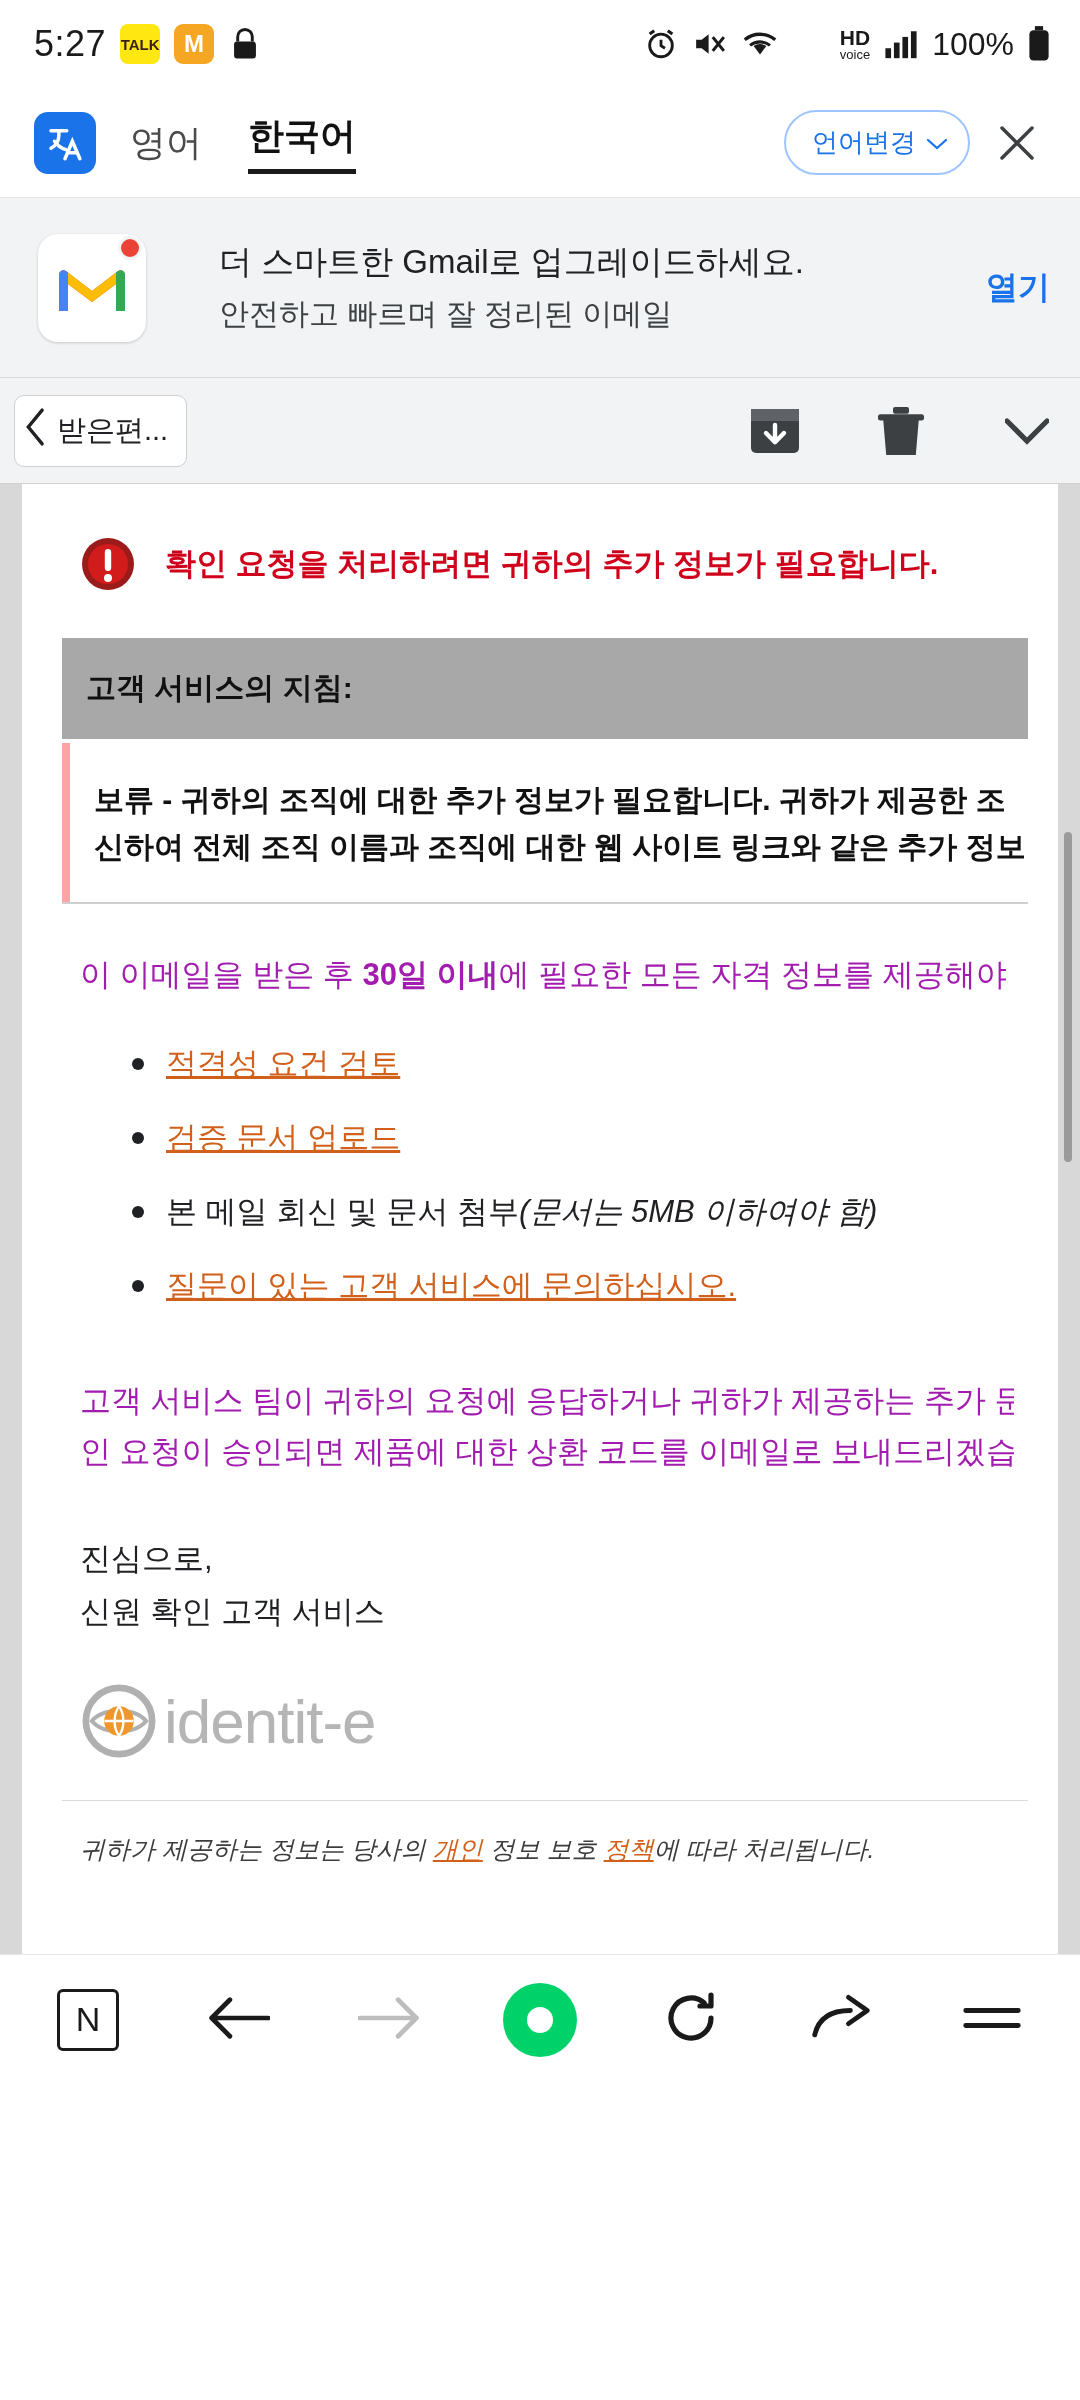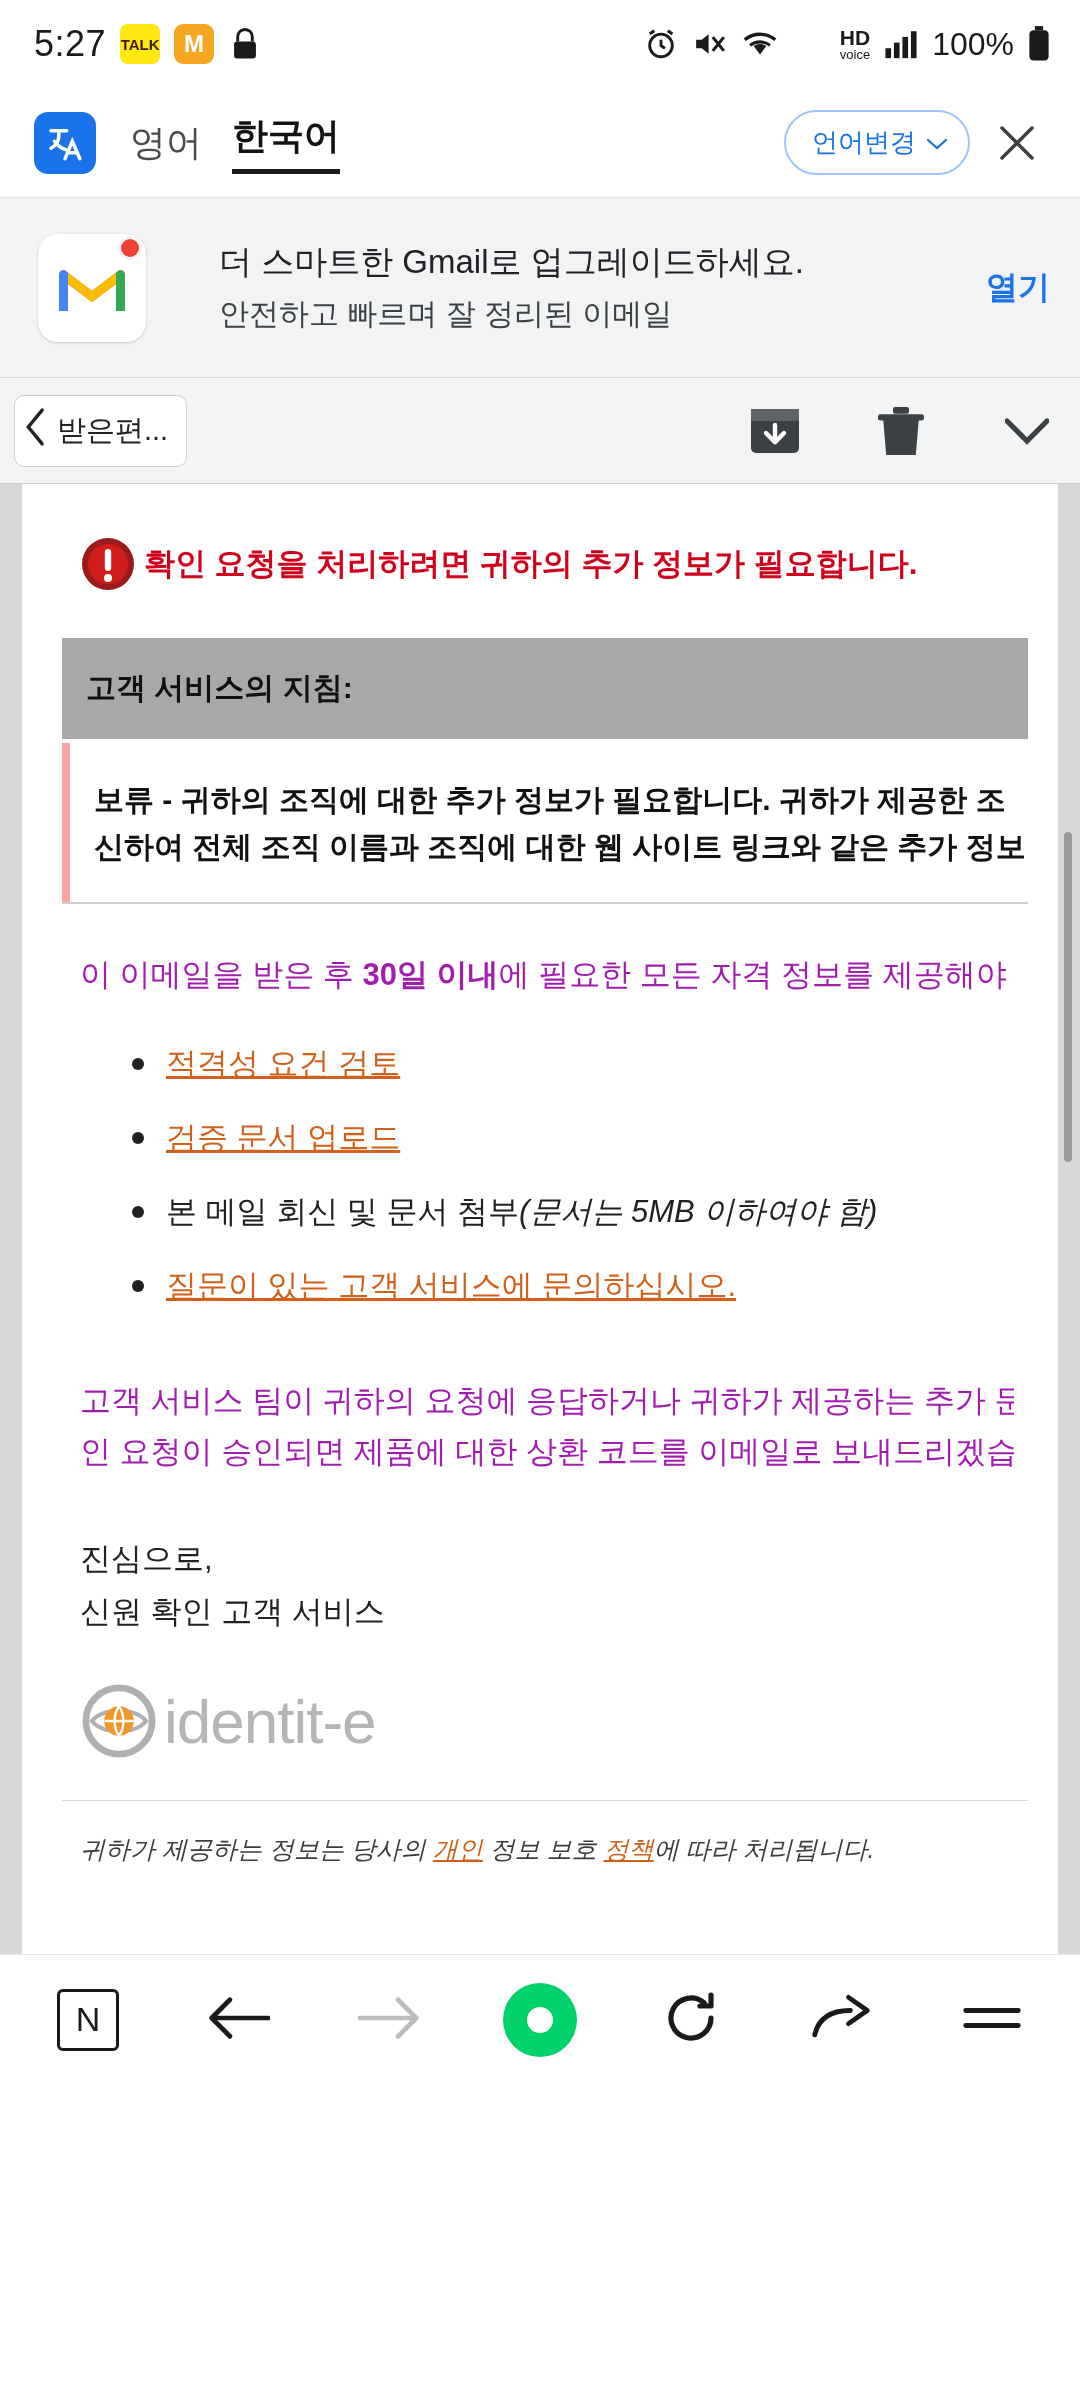--- a/index.html
+++ b/index.html
@@ -42,26 +42,27 @@
     padding: 0 28px 0 34px;
     background: #fff;
     border-bottom: 1px solid #e3e3e3;
   }
   .tb-logo {
     width: 62px; height: 62px; border-radius: 14px;
     background: #1a73e8;
     display: flex; align-items: center; justify-content: center;
     flex: 0 0 62px;
   }
-  .tb-langs { display: flex; align-items: flex-end; gap: 30px; margin-left: 34px; }
+  .tb-langs { display: flex; align-items: flex-end; gap: 38px; margin-left: 34px; }
   .tb-lang { font-size: 36px; color: #4a4a4a; padding-bottom: 6px; }
   .tb-lang.active {
     color: #111; font-weight: bold;
     border-bottom: 5px solid #1a1a1a;
     padding-bottom: 8px;
+    margin-left: 8px;
   }
   .tb-spacer { flex: 1 1 auto; }
   .tb-change {
     border: 2px solid #9ec5ff; border-radius: 40px;
     color: #1a73e8; font-size: 26px;
     padding: 13px 20px 13px 26px;
     display: flex; align-items: center; gap: 10px;
     background: #fff;
   }
   .tb-close { width: 70px; height: 70px; display:flex; align-items:center; justify-content:center; margin-left: 12px; }
@@ -114,21 +115,21 @@
   .page {
     position: absolute; left: 22px; top: 0; right: 22px; bottom: 0;
     background: #fff; padding: 52px 0 0 0; overflow: hidden;
   }
   .scrollbar {
     position: absolute; right: 8px; top: 348px; width: 8px; height: 330px;
     background: #9a9a9a; border-radius: 4px;
   }
   .inner { padding: 0 44px 0 58px; }
 
-  .alert-row { display: flex; align-items: center; gap: 8px; margin-bottom: 46px; }
+  .alert-row { display: flex; align-items: center; gap: 29px; margin-bottom: 46px; }
   .alert-icon { flex: 0 0 56px; width: 56px; height: 56px; }
   .alert-text { color: #d0021b; font-size: 31px; font-weight: bold; line-height: 1.3; }
 
   .grayhead {
     background: #a8a8a8; color: #111; font-weight: bold; font-size: 30px;
     padding: 30px 26px 30px 24px;
     margin: 0 -14px 0 -18px;
     border-bottom: 4px solid #ffffff;
   }
   .graybody {

